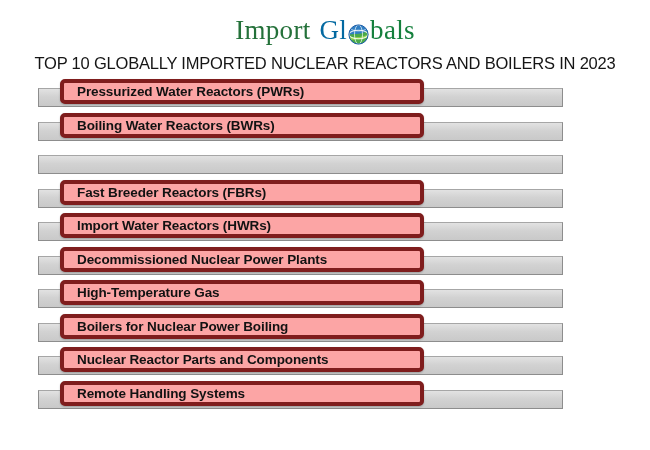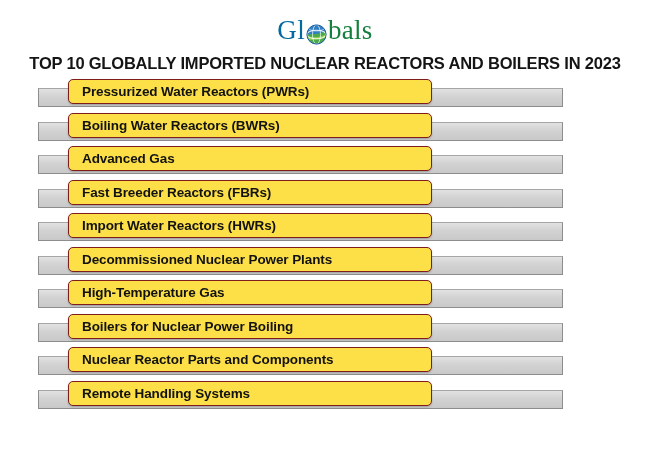--- a/index.html
+++ b/index.html
@@ -50,21 +50,21 @@
     margin: 0 1px;
     position: relative;
     top: 3px;
   }
 
   
   .chart-title {
     width: 650px;
     text-align: center;
     font-family: "Liberation Sans", sans-serif;
-    font-weight: bold;
+    font-weight: normal;
     font-size: 16.5px;
     letter-spacing: -0.2px;
     color: #151515;
     padding: 2px 0 0 0;
     box-sizing: border-box;
     white-space: nowrap;
   }
 
   
   .plot-area {
@@ -88,26 +88,26 @@
     height: 19px;
     background: linear-gradient(to bottom, #e2e2e2 0%, #d2d2d2 45%, #c9c9c9 100%);
     border: 1px solid #8d8d8d;
     border-top-color: #a6a6a6;
     box-sizing: border-box;
   }
 
   
   .bar-label-plate {
     position: absolute;
-    left: 68px;
+    left: 60px;
     top: 0px;
     width: 364px;
     height: 25px;
-    background: #fde047;
-    border: 1px solid #7f1d1d;
+    background: #fca5a5;
+    border: 4px solid #7f1d1d;
     border-radius: 5px;
     box-shadow: 0 1px 2px rgba(0,0,0,0.22);
     box-sizing: border-box;
     display: flex;
     align-items: center;
     padding-left: 13px;
   }
   .bar-label-text {
     font-family: "Liberation Sans", sans-serif;
     font-weight: bold;
@@ -115,20 +115,21 @@
     color: #121212;
     letter-spacing: -0.1px;
     white-space: nowrap;
   }
 </style>
 </head>
 <body>
 
 <div class="logo-wrap">
   <div class="logo">
+    <span class="logo-import">Import</span>
     <span class="logo-gl">Gl</span>
     <span class="globe-icon">
       <svg width="21" height="21" viewBox="0 0 21 21" xmlns="http://www.w3.org/2000/svg">
         <defs>
           <clipPath id="gclip">
               <circle cx="10.5" cy="10.5" r="9.6"></circle>
             </clipPath>
         </defs>
         <circle cx="10.5" cy="10.5" r="9.6" fill="#2f7fc4"></circle>
         <g clip-path="url(#gclip)">
@@ -155,23 +156,20 @@
       </div>
     </div>
     <div class="bar-row">
       <div class="bar-track" style="width: 525px;"></div>
       <div class="bar-label-plate">
         <span class="bar-label-text">Boiling Water Reactors (BWRs)</span>
       </div>
     </div>
     <div class="bar-row">
       <div class="bar-track" style="width: 525px;"></div>
-      <div class="bar-label-plate">
-        <span class="bar-label-text">Advanced Gas</span>
-      </div>
     </div>
     <div class="bar-row">
       <div class="bar-track" style="width: 525px;"></div>
       <div class="bar-label-plate">
         <span class="bar-label-text">Fast Breeder Reactors (FBRs)</span>
       </div>
     </div>
     <div class="bar-row">
       <div class="bar-track" style="width: 525px;"></div>
       <div class="bar-label-plate">

